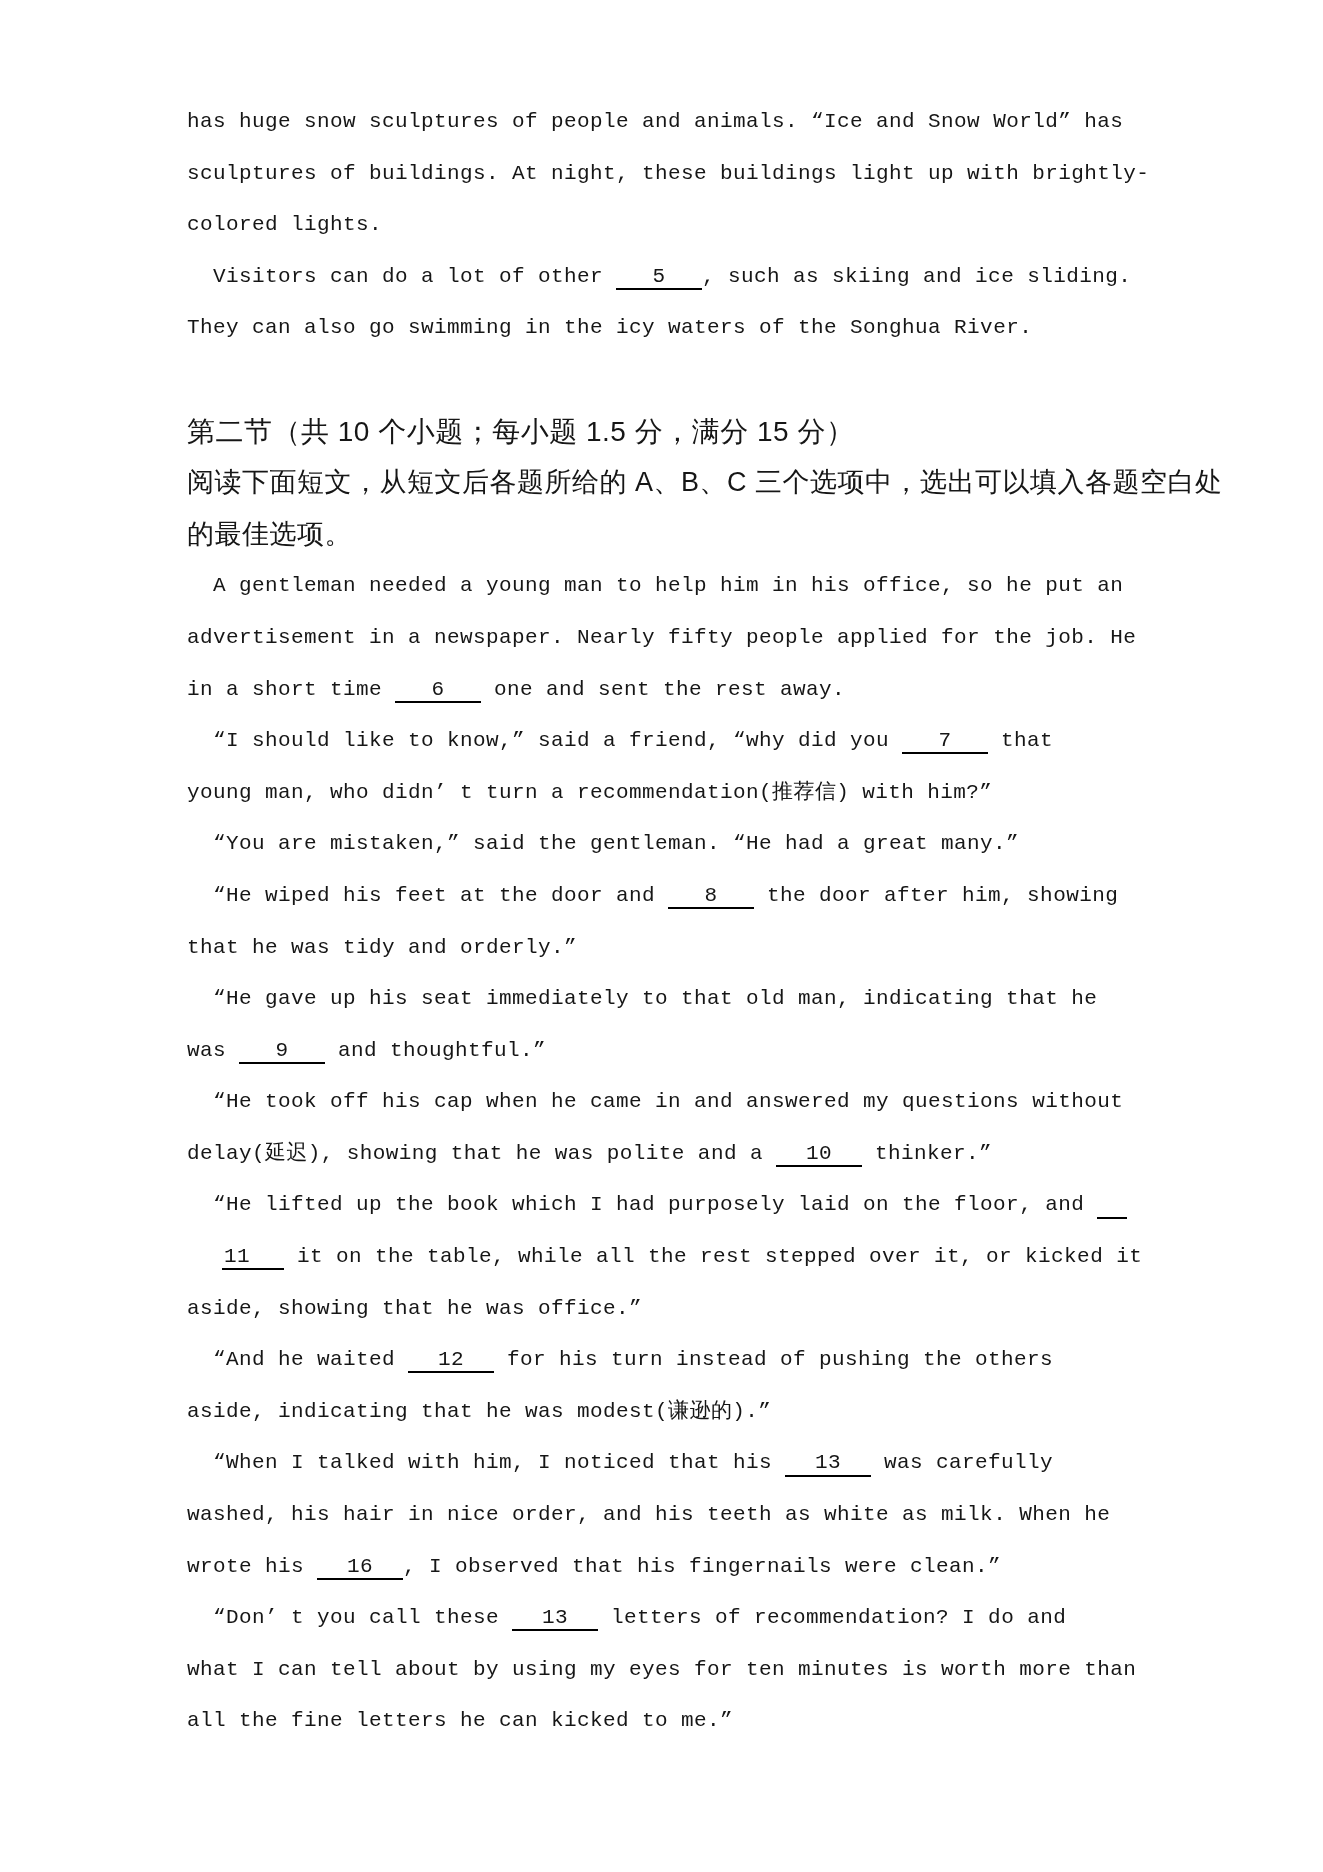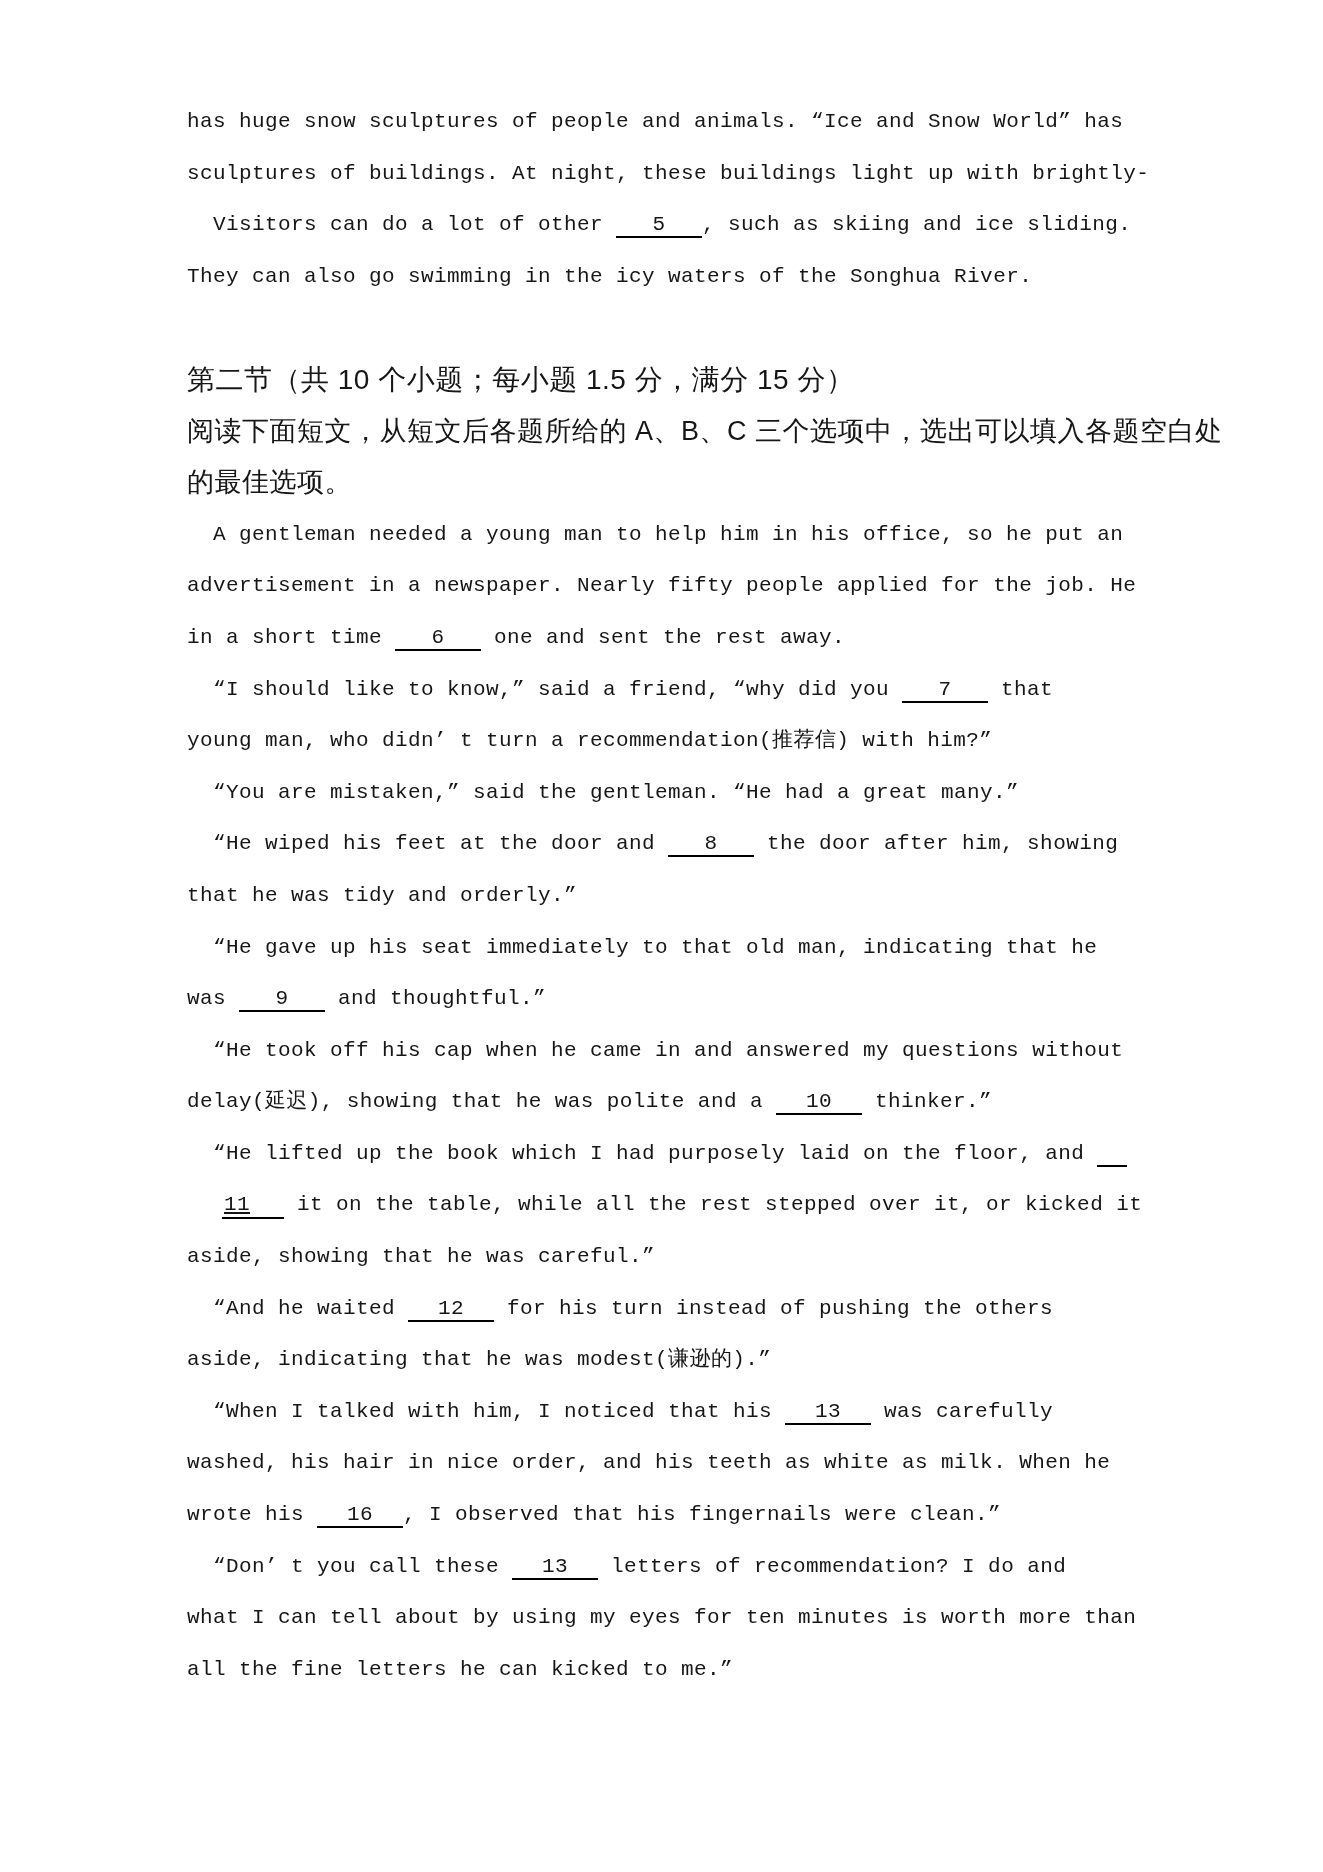--- a/index.html
+++ b/index.html
@@ -55,50 +55,50 @@
     border-bottom: 2px solid #000;
     line-height: 1.1;
   }
   .blank-left {
     display: inline-block;
     width: 60px;
     text-align: left;
     padding-left: 2px;
     border-bottom: 2px solid #000;
     line-height: 1.1;
-    text-decoration: underline;
   }
 </style>
 </head>
 <body>
 
 <div class="page">
   <div class="doc-body">
       <div class="ln en">has huge snow sculptures of people and animals. “Ice and Snow World” has</div>
       <div class="ln en">sculptures of buildings. At night, these buildings light up with brightly-</div>
+      <div class="ln en">colored lights.</div>
       <div class="ln en indent">Visitors can do a lot of other <span class="blank">5</span>, such as skiing and ice sliding.</div>
       <div class="ln en">They can also go swimming in the icy waters of the Songhua River.</div>
       <div class="ln cn-bold gap">第二节（共 10 个小题；每小题 1.5 分，满分 15 分）</div>
       <div class="ln cn">阅读下面短文，从短文后各题所给的 A、B、C 三个选项中，选出可以填入各题空白处</div>
       <div class="ln cn">的最佳选项。</div>
       <div class="ln en indent">A gentleman needed a young man to help him in his office, so he put an</div>
       <div class="ln en">advertisement in a newspaper. Nearly fifty people applied for the job. He</div>
       <div class="ln en">in a short time <span class="blank">6</span> one and sent the rest away.</div>
       <div class="ln en indent">“I should like to know,” said a friend, “why did you <span class="blank">7</span> that</div>
       <div class="ln en">young man, who didn’ t turn a recommendation(推荐信) with him?”</div>
       <div class="ln en indent">“You are mistaken,” said the gentleman. “He had a great many.”</div>
       <div class="ln en indent">“He wiped his feet at the door and <span class="blank">8</span> the door after him, showing</div>
       <div class="ln en">that he was tidy and orderly.”</div>
       <div class="ln en indent">“He gave up his seat immediately to that old man, indicating that he</div>
       <div class="ln en">was <span class="blank">9</span> and thoughtful.”</div>
       <div class="ln en indent">“He took off his cap when he came in and answered my questions without</div>
       <div class="ln en">delay(延迟), showing that he was polite and a <span class="blank">10</span> thinker.”</div>
       <div class="ln en indent">“He lifted up the book which I had purposely laid on the floor, and <span class="blank-short">&nbsp;</span></div>
       <div class="ln en indent2"><span class="blank-left">11</span> it on the table, while all the rest stepped over it, or kicked it</div>
-      <div class="ln en">aside, showing that he was careful.”</div>
+      <div class="ln en">aside, showing that he was office.”</div>
       <div class="ln en indent">“And he waited <span class="blank">12</span> for his turn instead of pushing the others</div>
       <div class="ln en">aside, indicating that he was modest(谦逊的).”</div>
       <div class="ln en indent">“When I talked with him, I noticed that his <span class="blank">13</span> was carefully</div>
       <div class="ln en">washed, his hair in nice order, and his teeth as white as milk. When he</div>
       <div class="ln en">wrote his <span class="blank">16</span>, I observed that his fingernails were clean.”</div>
       <div class="ln en indent">“Don’ t you call these <span class="blank">13</span> letters of recommendation? I do and</div>
       <div class="ln en">what I can tell about by using my eyes for ten minutes is worth more than</div>
       <div class="ln en">all the fine letters he can kicked to me.”</div>
     </div>
 </div>

